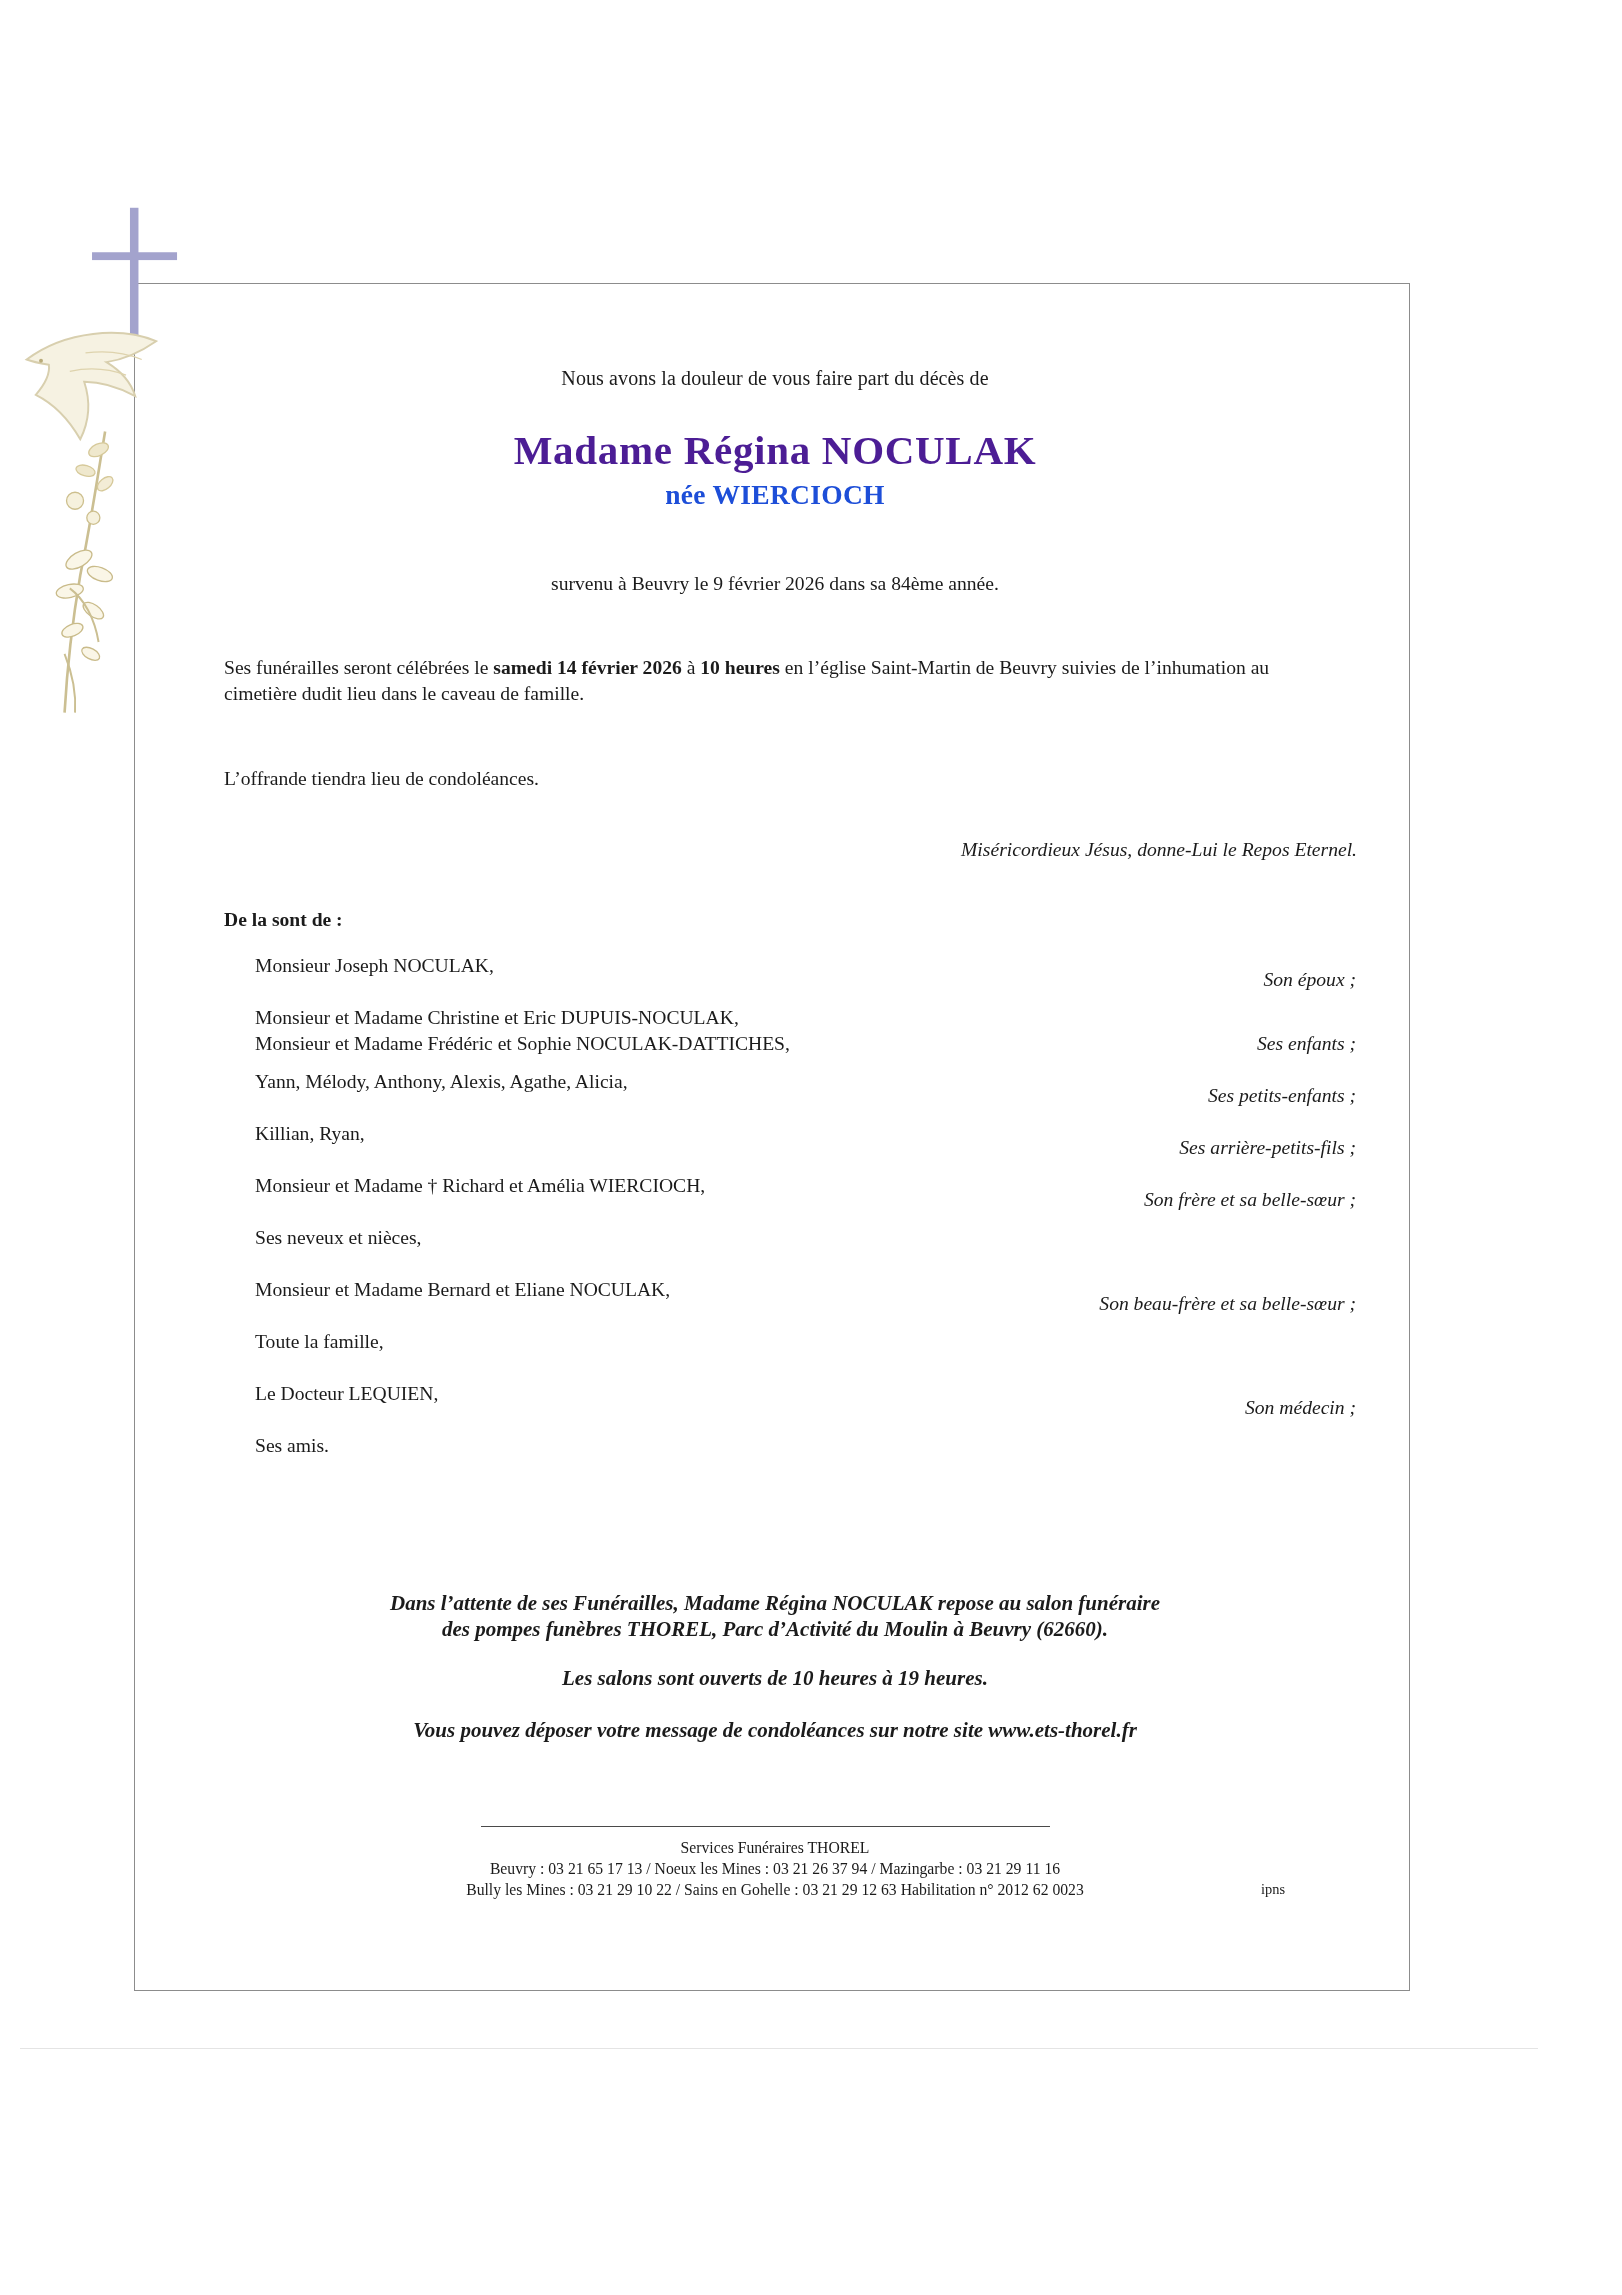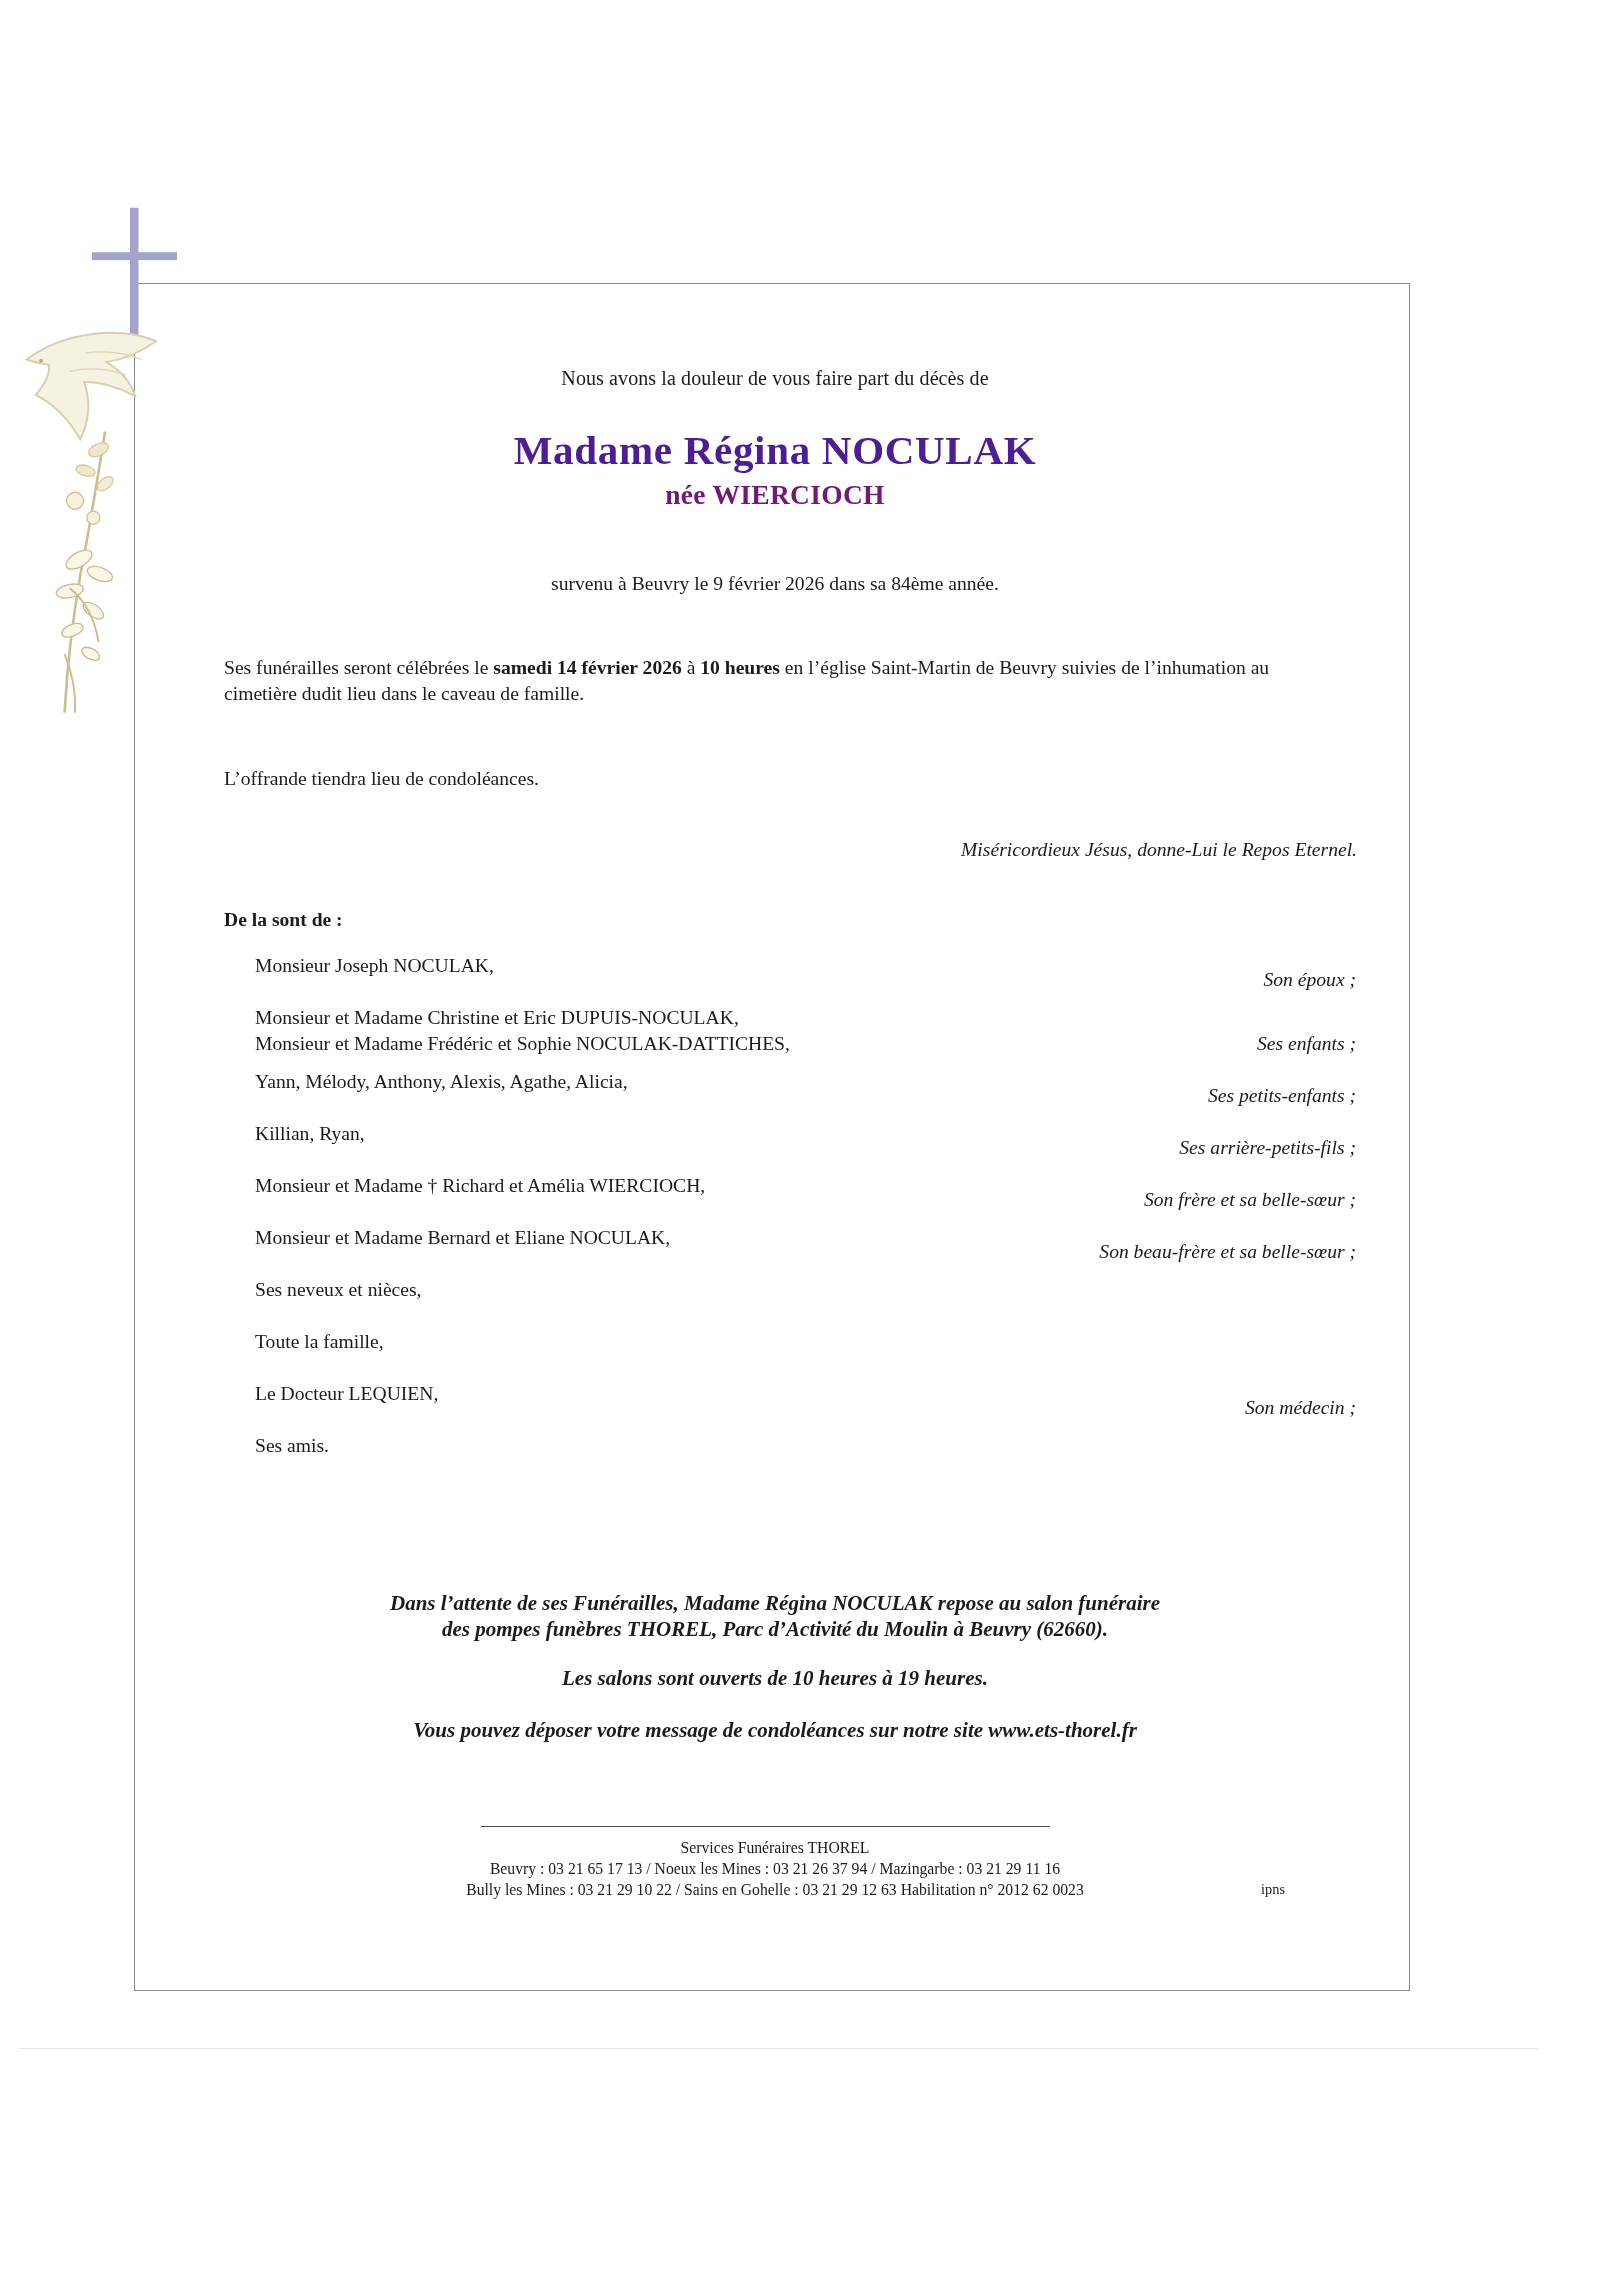--- a/index.html
+++ b/index.html
@@ -90,21 +90,21 @@
   }
 
   .name-sub {
     position: absolute;
     left: 0;
     top: 171px;
     width: 1204px;
     text-align: center;
     font-size: 27.5px;
     font-weight: bold;
-    color: #701a75;
+    color: #1d4ed8;
     letter-spacing: 0.3px;
   }
 
   .line-death {
     position: absolute;
     left: 0;
     top: 265px;
     width: 1204px;
     text-align: center;
     font-size: 19.6px;
@@ -287,26 +287,26 @@
       </div>
       <div class="fam-row">
         <span class="fam-names">Killian, Ryan,</span>
         <span class="fam-rel">Ses arrière-petits-fils ;</span>
       </div>
       <div class="fam-row">
         <span class="fam-names">Monsieur et Madame † Richard et Amélia WIERCIOCH,</span>
         <span class="fam-rel">Son frère et sa belle-sœur ;</span>
       </div>
       <div class="fam-row">
+        <span class="fam-names">Ses neveux et nièces,</span>
+        <span class="fam-rel"></span>
+      </div>
+      <div class="fam-row">
         <span class="fam-names">Monsieur et Madame Bernard et Eliane NOCULAK,</span>
         <span class="fam-rel">Son beau-frère et sa belle-sœur ;</span>
-      </div>
-      <div class="fam-row">
-        <span class="fam-names">Ses neveux et nièces,</span>
-        <span class="fam-rel"></span>
       </div>
       <div class="fam-row">
         <span class="fam-names">Toute la famille,</span>
         <span class="fam-rel"></span>
       </div>
       <div class="fam-row">
         <span class="fam-names">Le Docteur LEQUIEN,</span>
         <span class="fam-rel">Son médecin ;</span>
       </div>
       <div class="fam-row">

